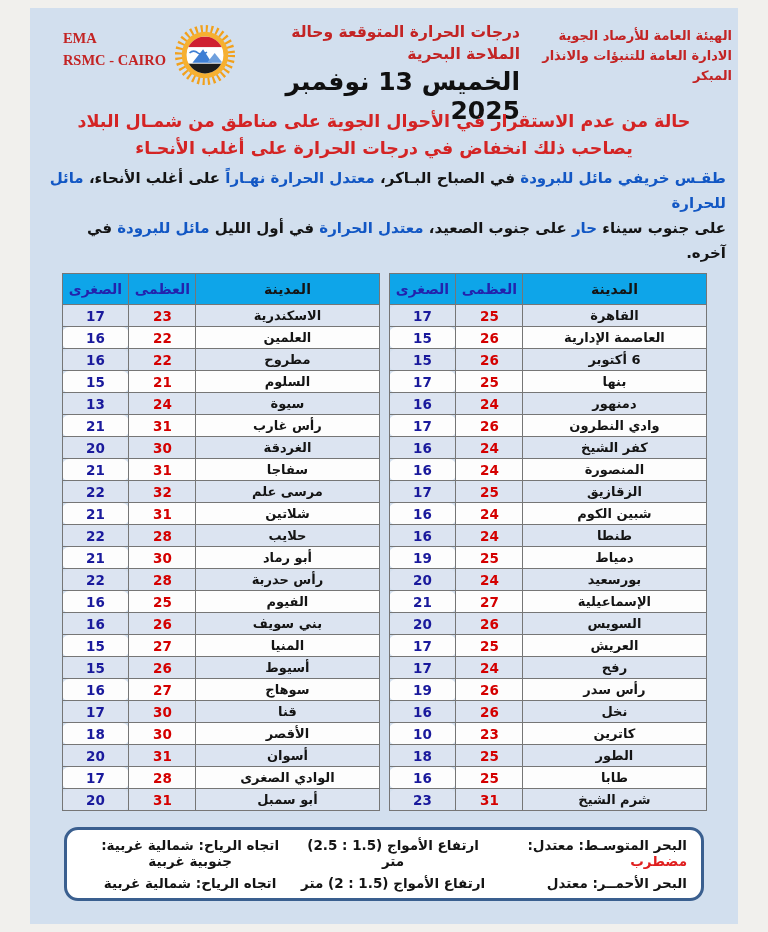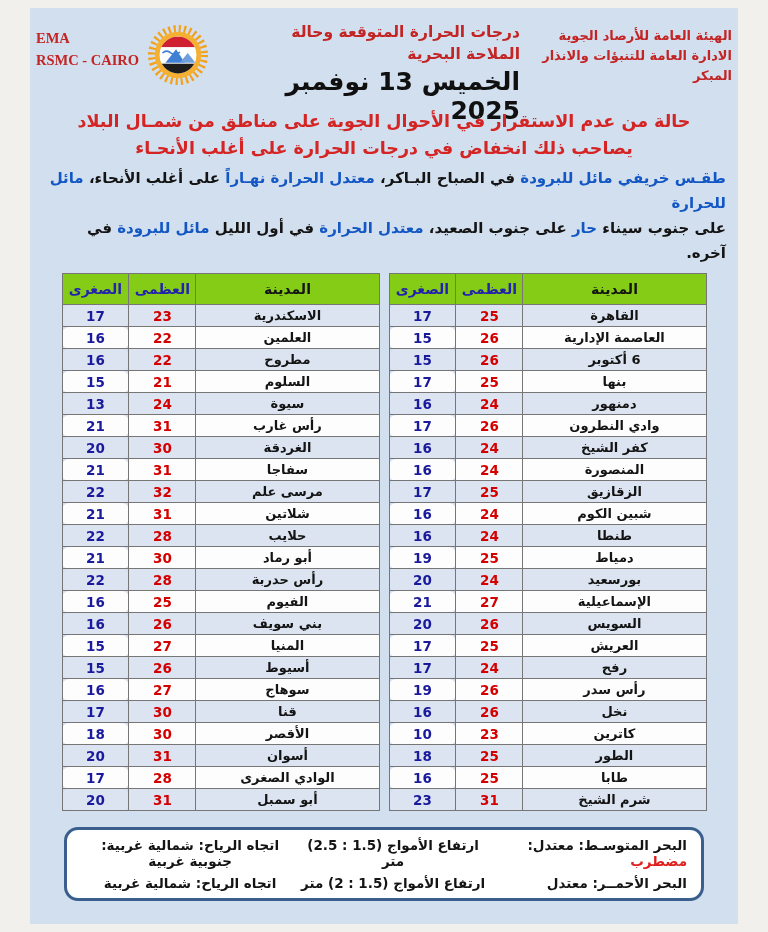--- a/index.html
+++ b/index.html
@@ -10,32 +10,32 @@
   .panel{
     position:absolute;left:30px;top:8px;width:708px;height:916px;
     background:#d2dfee;direction:rtl;overflow:hidden;
   }
   
   .hdr{display:flex;align-items:flex-start;padding:10px 6px 0 6px;height:86px;}
   .auth{width:212px;color:#c32424;font-weight:bold;font-size:13px;line-height:1.55;padding-top:8px;}
   .titlebox{flex:1;text-align:right;}
   .doc-title{color:#c32424;font-weight:bold;font-size:15.5px;line-height:1.4;padding-top:4px;}
   .doc-date{color:#101010;font-weight:bold;font-size:25px;margin-top:2px;}
-  .ema{width:200px;display:flex;direction:ltr;justify-content:flex-start;gap:8px;padding-top:6px;}
+  .ema{width:200px;display:flex;direction:ltr;justify-content:flex-end;gap:8px;padding-top:6px;}
   .ema-text{color:#c32424;font-weight:bold;font-family:"Liberation Serif",serif;font-size:14.5px;line-height:1.5;padding-top:4px;white-space:nowrap;}
   
   .alert{margin-top:4px;text-align:center;color:#d42424;font-weight:bold;font-size:17.5px;line-height:1.55;}
   .forecast{margin-top:4px;font-weight:bold;font-size:15px;line-height:1.65;color:#141414;padding:0 12px;}
   .forecast .blue{color:#1257c4;}
   .forecast .black{color:#141414;}
   
   .tables{display:flex;gap:9px;justify-content:center;margin-top:8px;}
   table{border-collapse:collapse;width:318px;table-layout:fixed;}
   th,td{border:1px solid #767676;padding:0;}
-  thead th{background:#84cc16;height:30px;font-size:14px;font-weight:bold;text-align:center;}
+  thead th{background:#0ea5e9;height:30px;font-size:14px;font-weight:bold;text-align:center;}
   th.city{width:58%;color:#141414;}
   th.max,th.min{width:21%;color:#2323ad;}
   td{height:21px;text-align:center;font-weight:bold;font-size:13px;}
   td.city{color:#141414;}
   td.max{color:#d40000;font-size:13.5px;}
   td.min{color:#1a1a9c;font-size:13.5px;border-radius:7px;}
   tbody tr:nth-child(odd) td{background:#dce4f1;}
   tbody tr:nth-child(even) td{background:#fdfdfd;}
   
   .marine{margin:16px 34px 0 34px;background:#ffffff;border:3px solid #3a5f8f;border-radius:14px;

